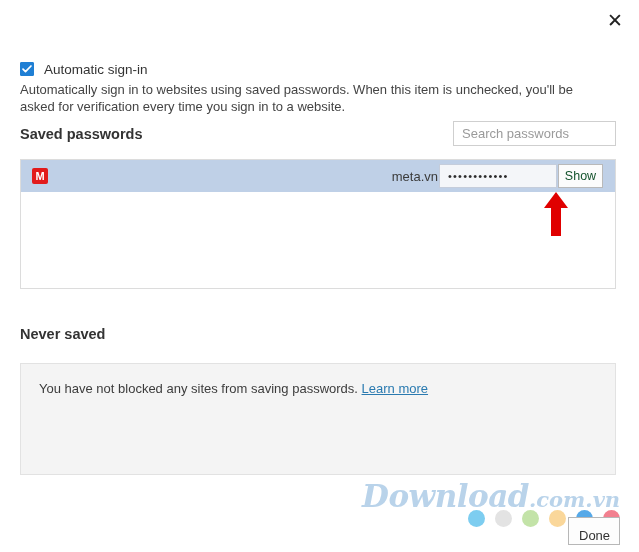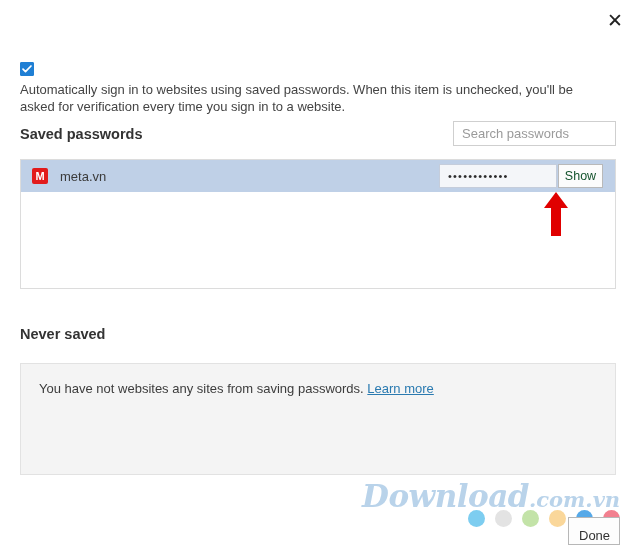--- a/index.html
+++ b/index.html
@@ -145,20 +145,21 @@
     align-items: center;
     justify-content: center;
     flex: 0 0 auto;
     font-family: "Liberation Sans", sans-serif;
   }
   .site-name {
     margin-left: 12px;
     font-size: 13px;
     color: #3b3b3b;
     flex: 1 1 auto;
+    text-align: right;
   }
   .field {
     height: 24px;
     background: #f4f6f9;
     border: 1px solid #c5cddb;
     box-sizing: border-box;
     font-family: "Liberation Sans", sans-serif;
     font-size: 13px;
     color: #333333;
     outline: none;
@@ -293,20 +294,21 @@
 <div class="dialog-header">
   <button class="close-btn">✕</button>
 </div>
 
 <div class="autosignin-row">
   <span class="checkbox">
     <svg width="12" height="12" viewBox="0 0 12 12">
       <path d="M2 6.2 L4.5 8.7 L10 3" stroke="#ffffff" stroke-width="1.7" fill="none" stroke-linecap="round" stroke-linejoin="round"></path>
     </svg>
   </span>
+  <span class="autosignin-label">Automatic sign-in</span>
 </div>
 <div class="autosignin-desc">Automatically sign in to websites using saved passwords. When this item is unchecked, you'll be asked for verification every time you sign in to a website.</div>
 
 <div class="saved-heading">Saved passwords</div>
 <input class="search-box" type="text" placeholder="Search passwords" style="">
 
 <div class="saved-list">
   <div class="password-row">
     <span class="favicon">M</span>
     <span class="site-name">meta.vn</span>
@@ -315,21 +317,21 @@
   </div>
 </div>
 
 <svg class="anno-arrow" viewBox="0 0 26 44">
   <path d="M13 0 L25 16 L18 16 L18 44 L8 44 L8 16 L1 16 Z" fill="#e00000"></path>
 </svg>
 
 <div class="never-heading">Never saved</div>
 <div class="never-box">
   <div class="never-text">
-    <span>You have not websites any sites from saving passwords.</span>
+    <span>You have not blocked any sites from saving passwords.</span>
     <span class="learn-more">Learn more</span>
   </div>
 </div>
 
 <div class="watermark">
   <span>Download</span><span class="tld">.com.vn</span>
 </div>
 
 <div class="dots-row">
   <span class="dot" style="background: rgb(125, 205, 240);"></span>

